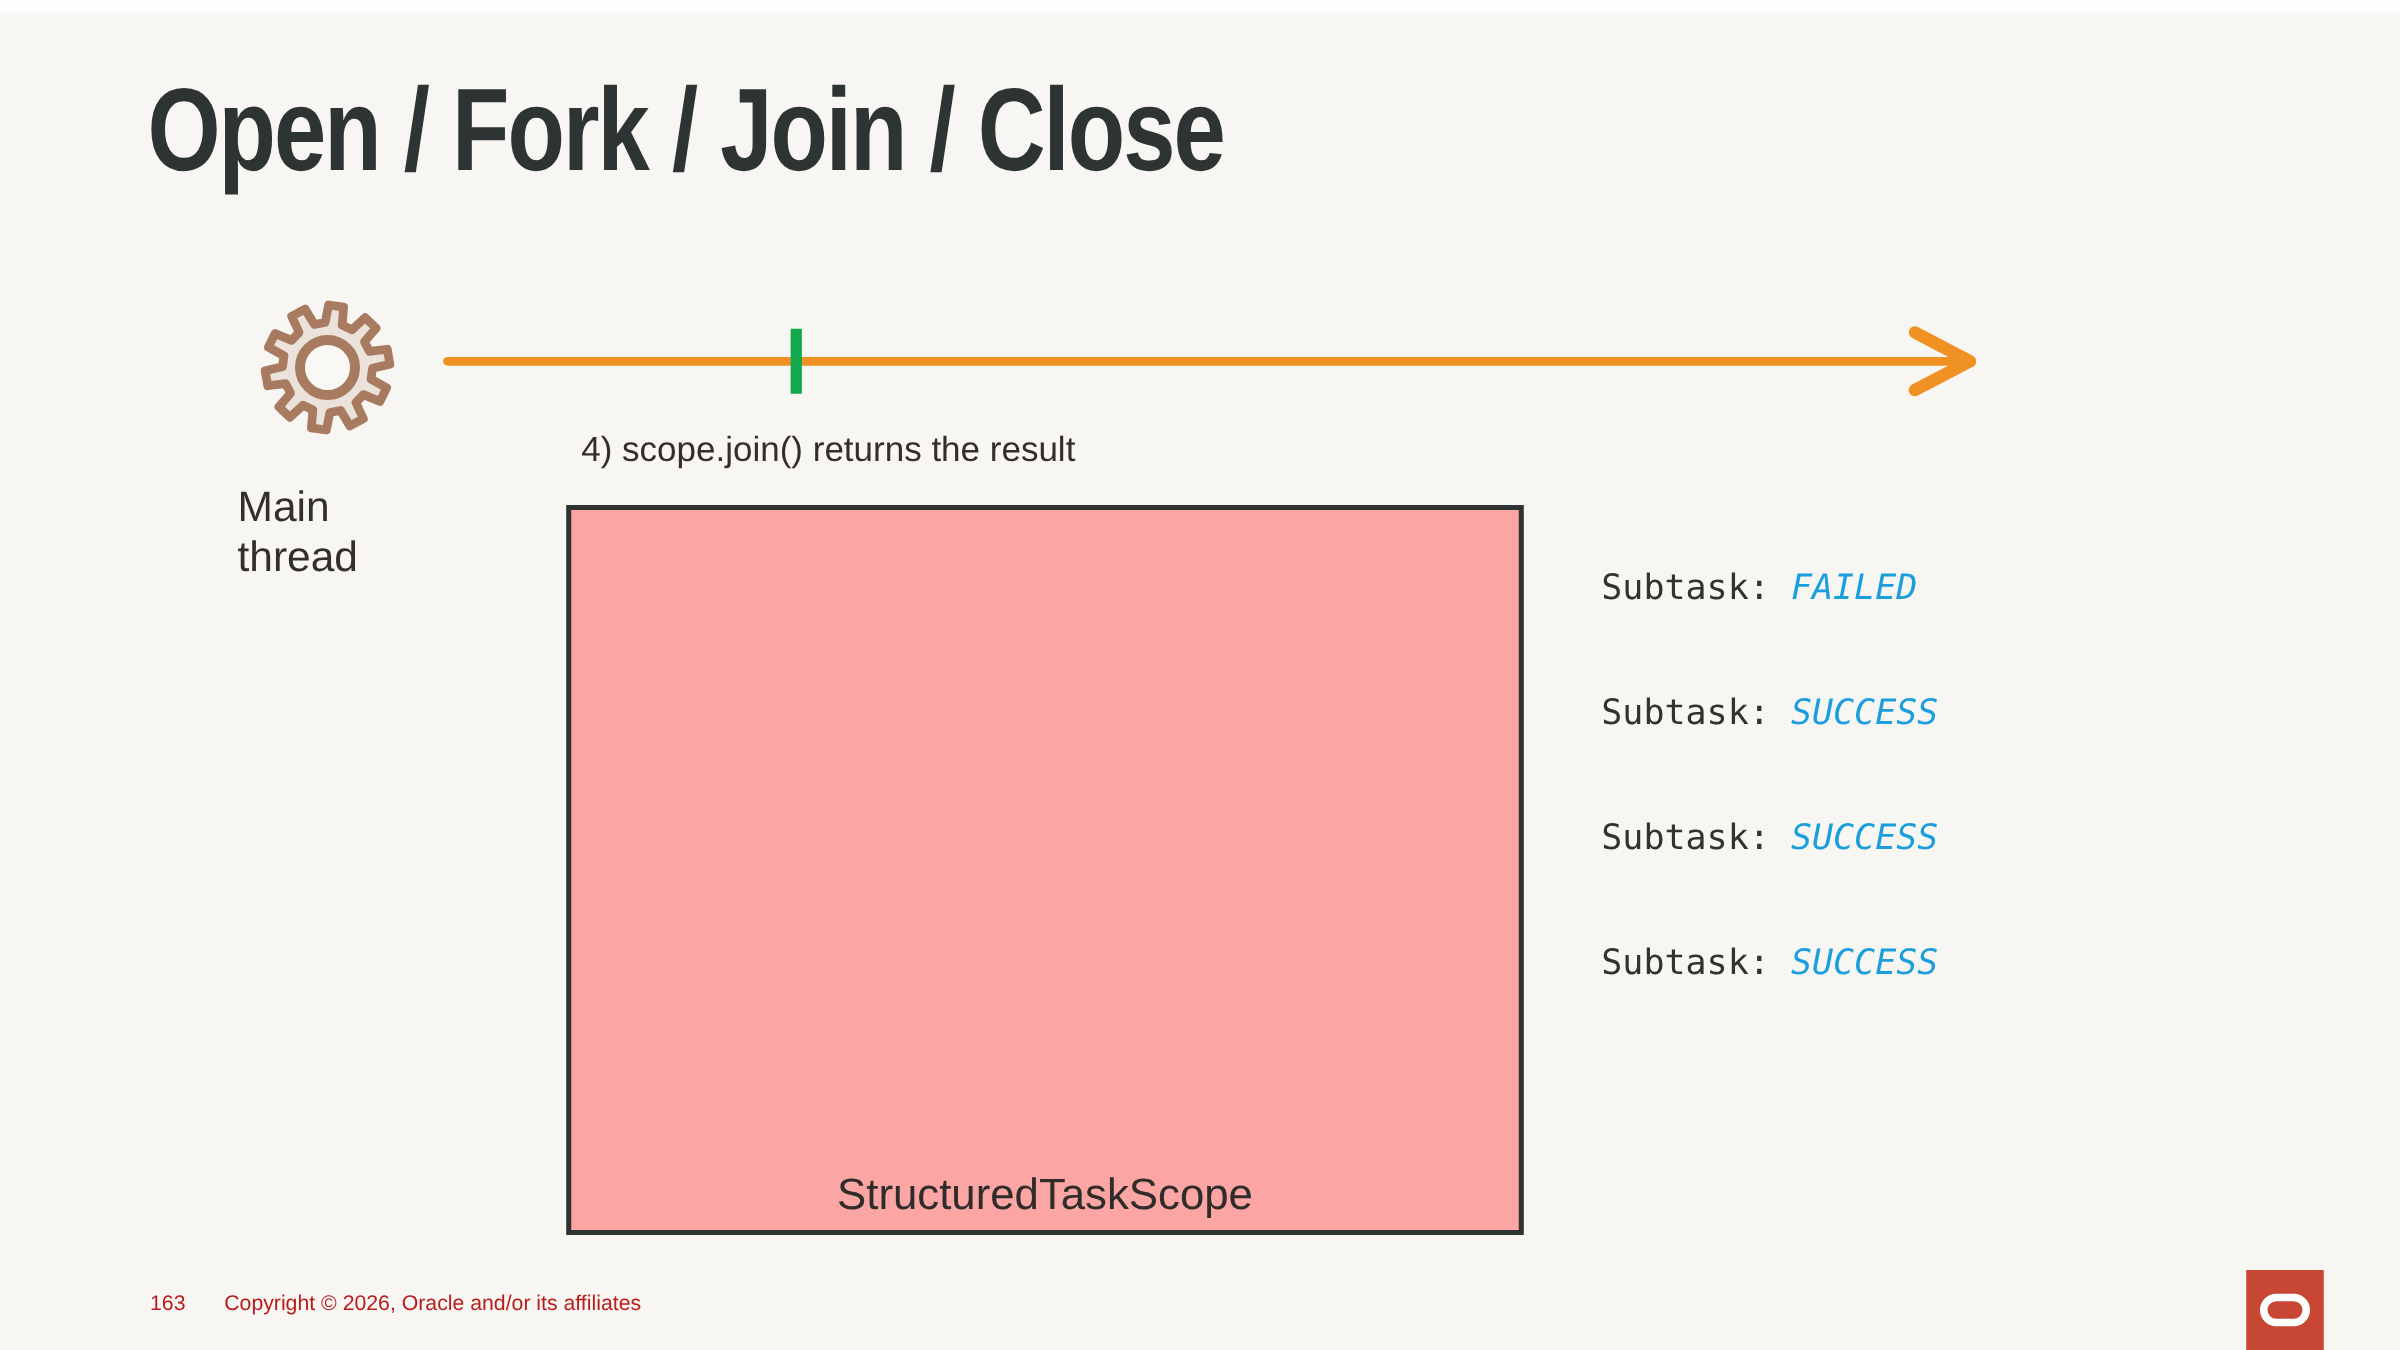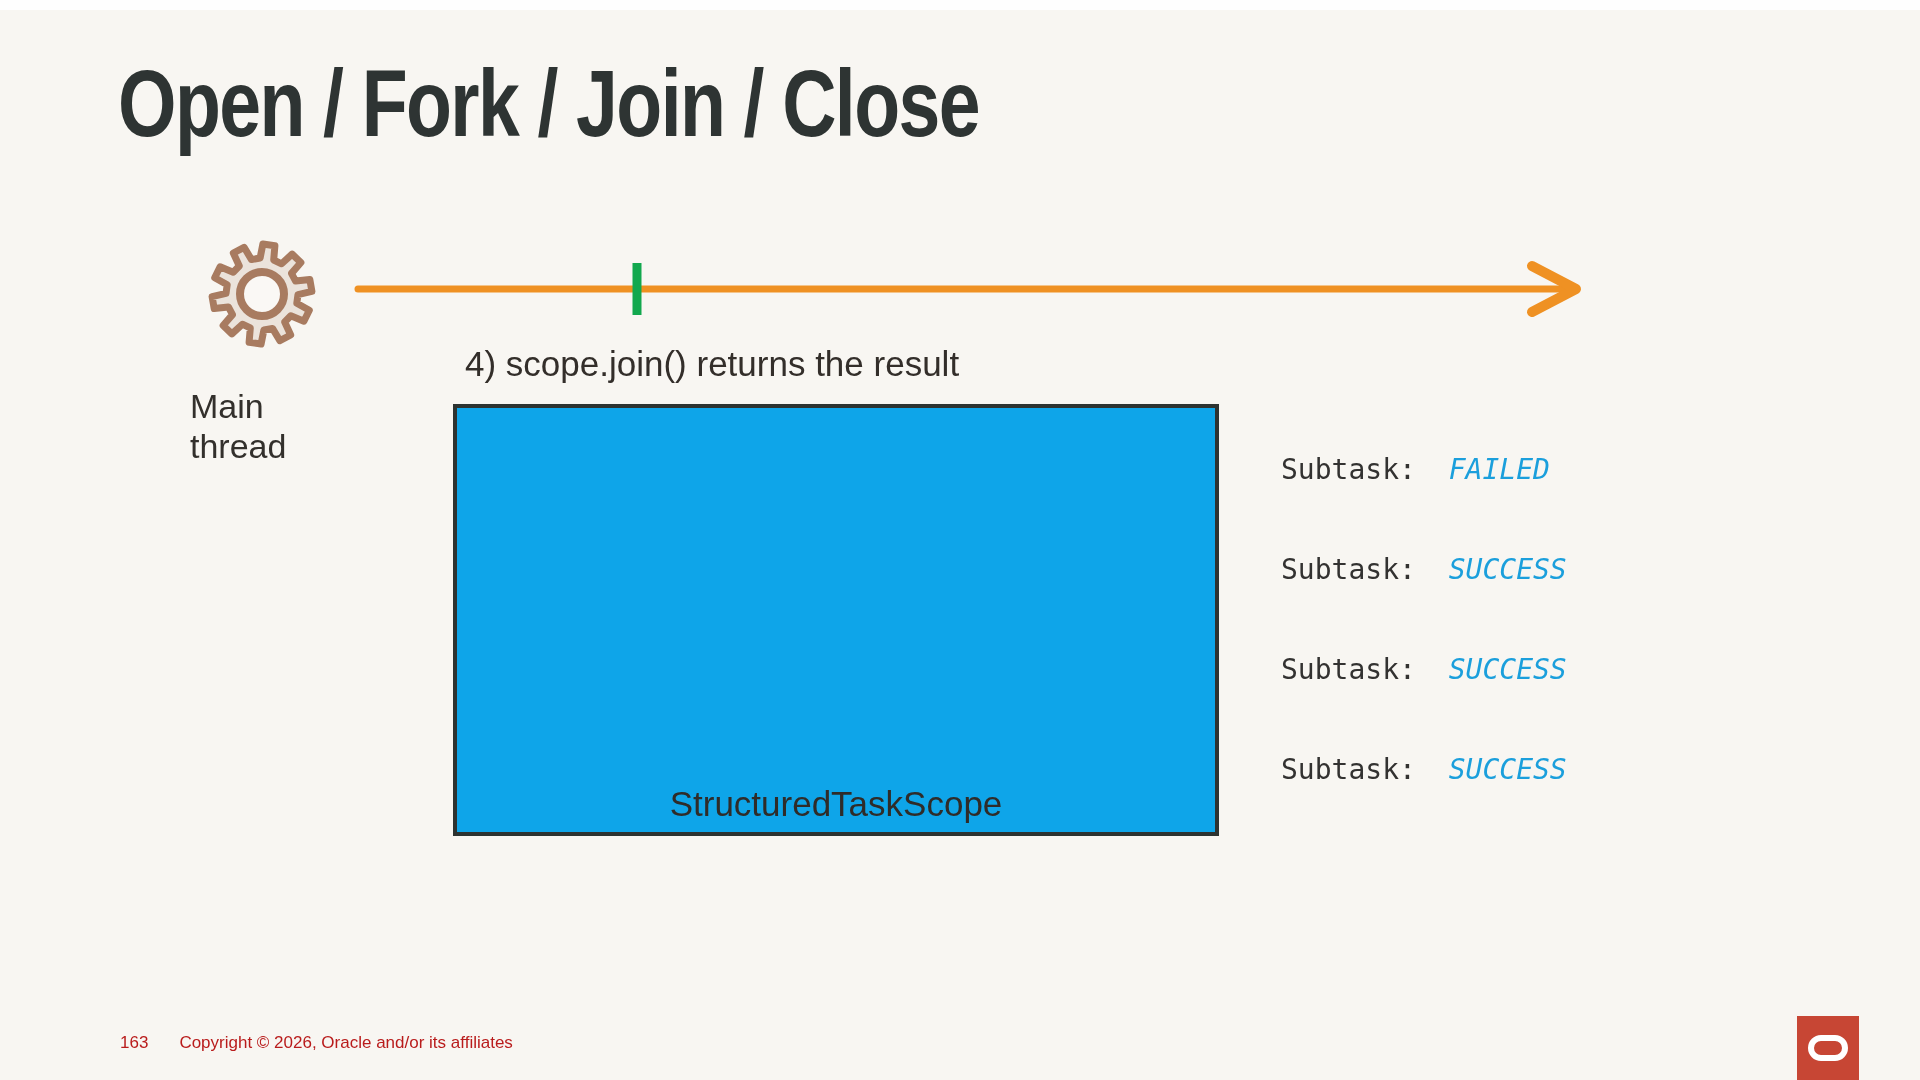--- a/index.html
+++ b/index.html
@@ -42,47 +42,46 @@
   }
   .timeline{
     position:absolute;left:354px;top:255px;
     width:1250px;height:70px;
   }
   #tl-line{stroke:var(--c-orange);stroke-width:7;stroke-linecap:round;}
   #tl-head{fill:none;stroke:var(--c-orange);stroke-width:10;stroke-linecap:round;stroke-linejoin:round;}
   #tl-tick{stroke:var(--c-green);stroke-width:9;}
   .caption{
     position:absolute;left:465px;top:344px;
-    font-size:35px;color:#332e2a;white-space:nowrap;
+    font-size:28px;color:#332e2a;white-space:nowrap;
   }
   .scope-box{
-    position:absolute;left:453px;top:404px;width:766px;height:432px;
+    position:absolute;left:453px;top:404px;width:766px;height:584px;
     box-sizing:border-box;
     border:4px solid var(--c-box-border);
-    background:#0ea5e9;
+    background:#fca5a5;
   }
   .scope-label{
     position:absolute;left:0;bottom:8px;width:100%;
     text-align:center;
     font-size:35px;color:#2f2c29;
   }
   .subtasks{
     position:absolute;left:1281px;top:448px;
   }
   .subtask{
     font-family:"DejaVu Sans Mono","Liberation Mono",monospace;
     font-size:28px;line-height:44px;
     margin-bottom:56px;
     color:#333231;
     white-space:pre;
   }
   .st-status{
     font-style:italic;
     color:var(--c-status);
-    margin-left:16px;
   }
   .footer{
     position:absolute;left:120px;top:1033px;
     font-size:17px;color:#b91c1c;
   }
   .page-num{display:inline-block;margin-right:31px;}
   .oracle-logo{
     position:absolute;left:1797px;top:1016px;width:62px;height:64px;
     background:var(--c-red);
   }

